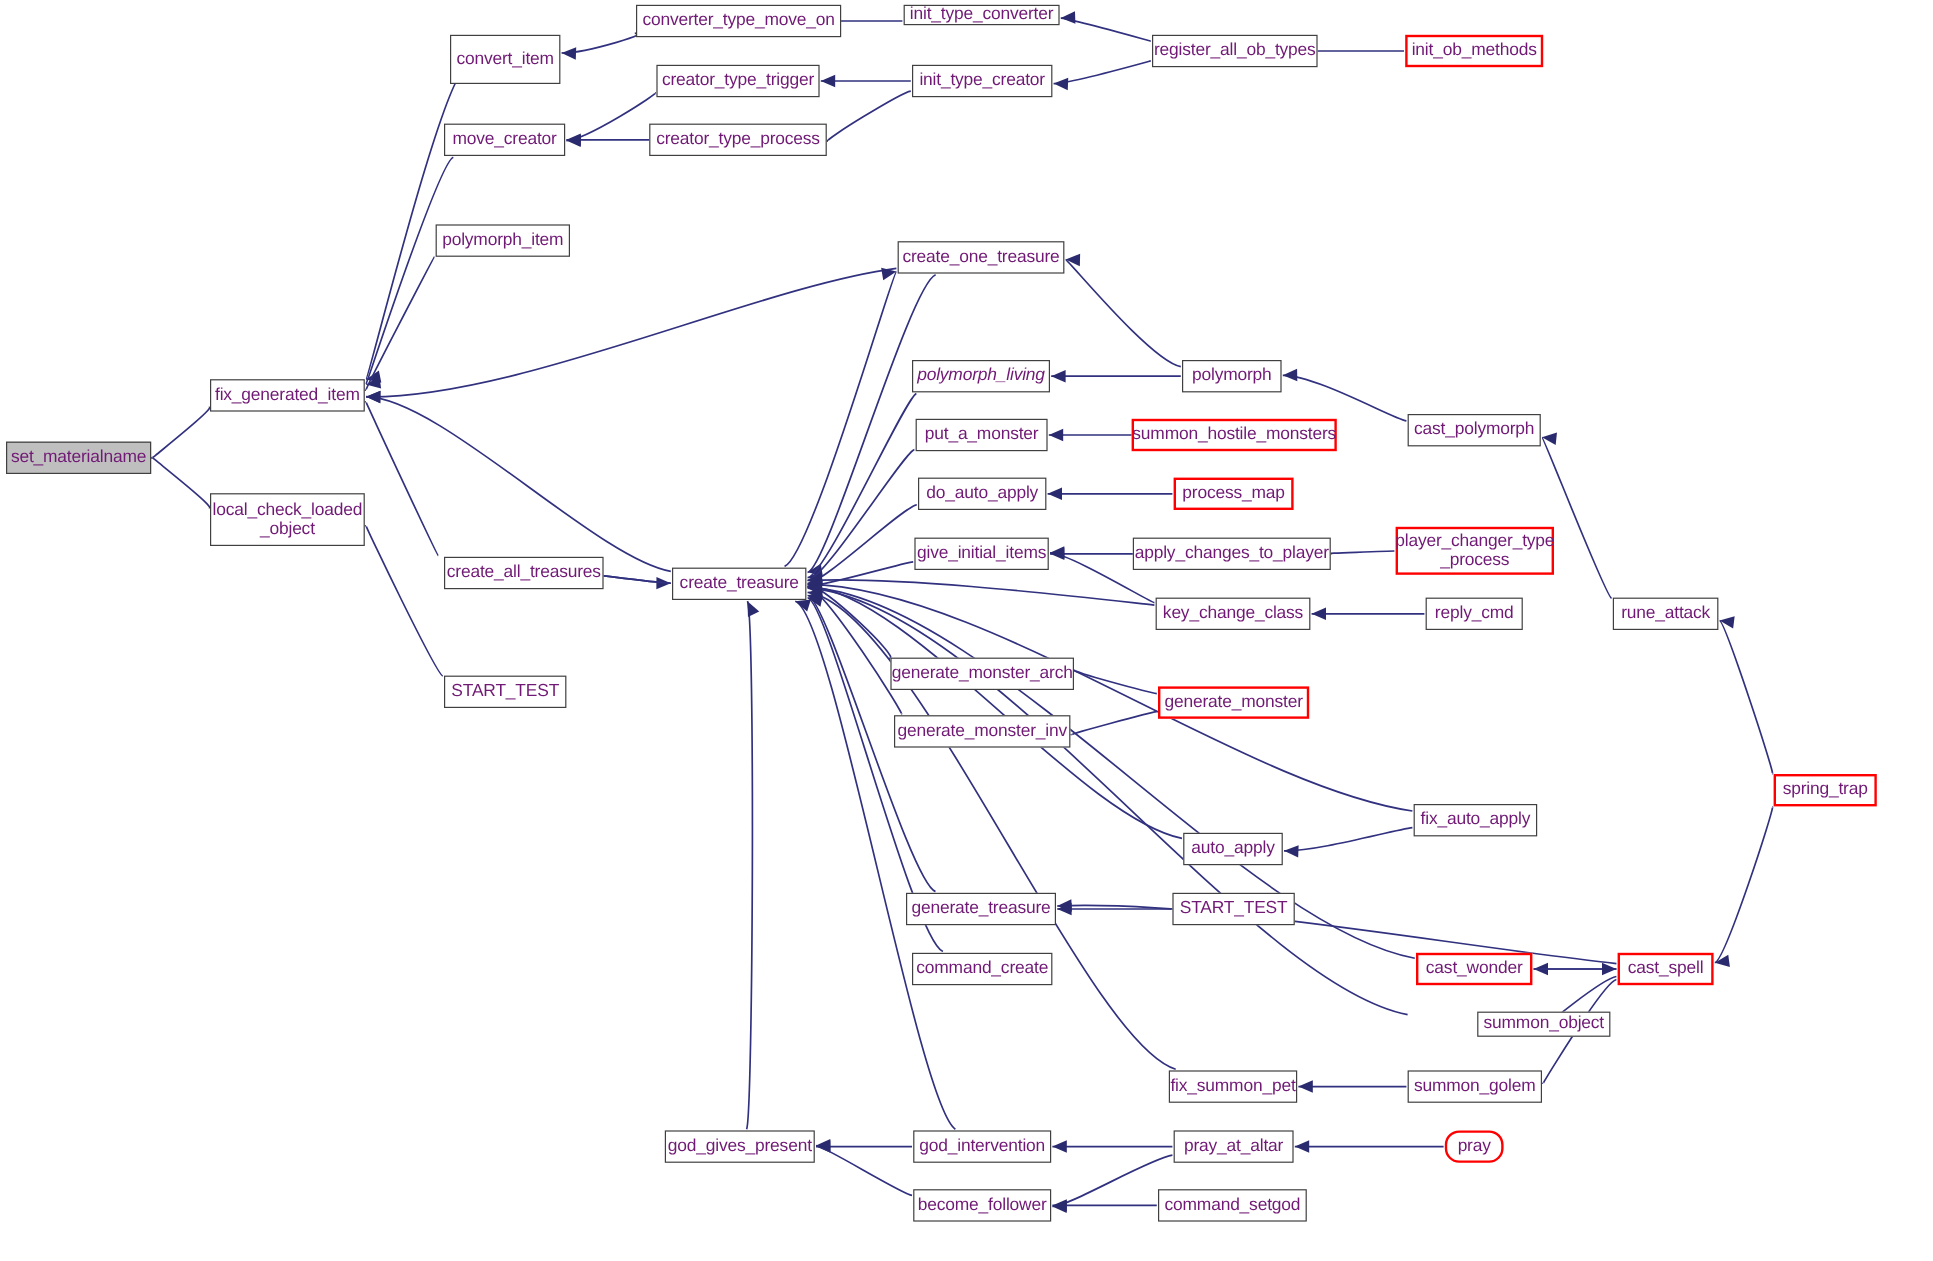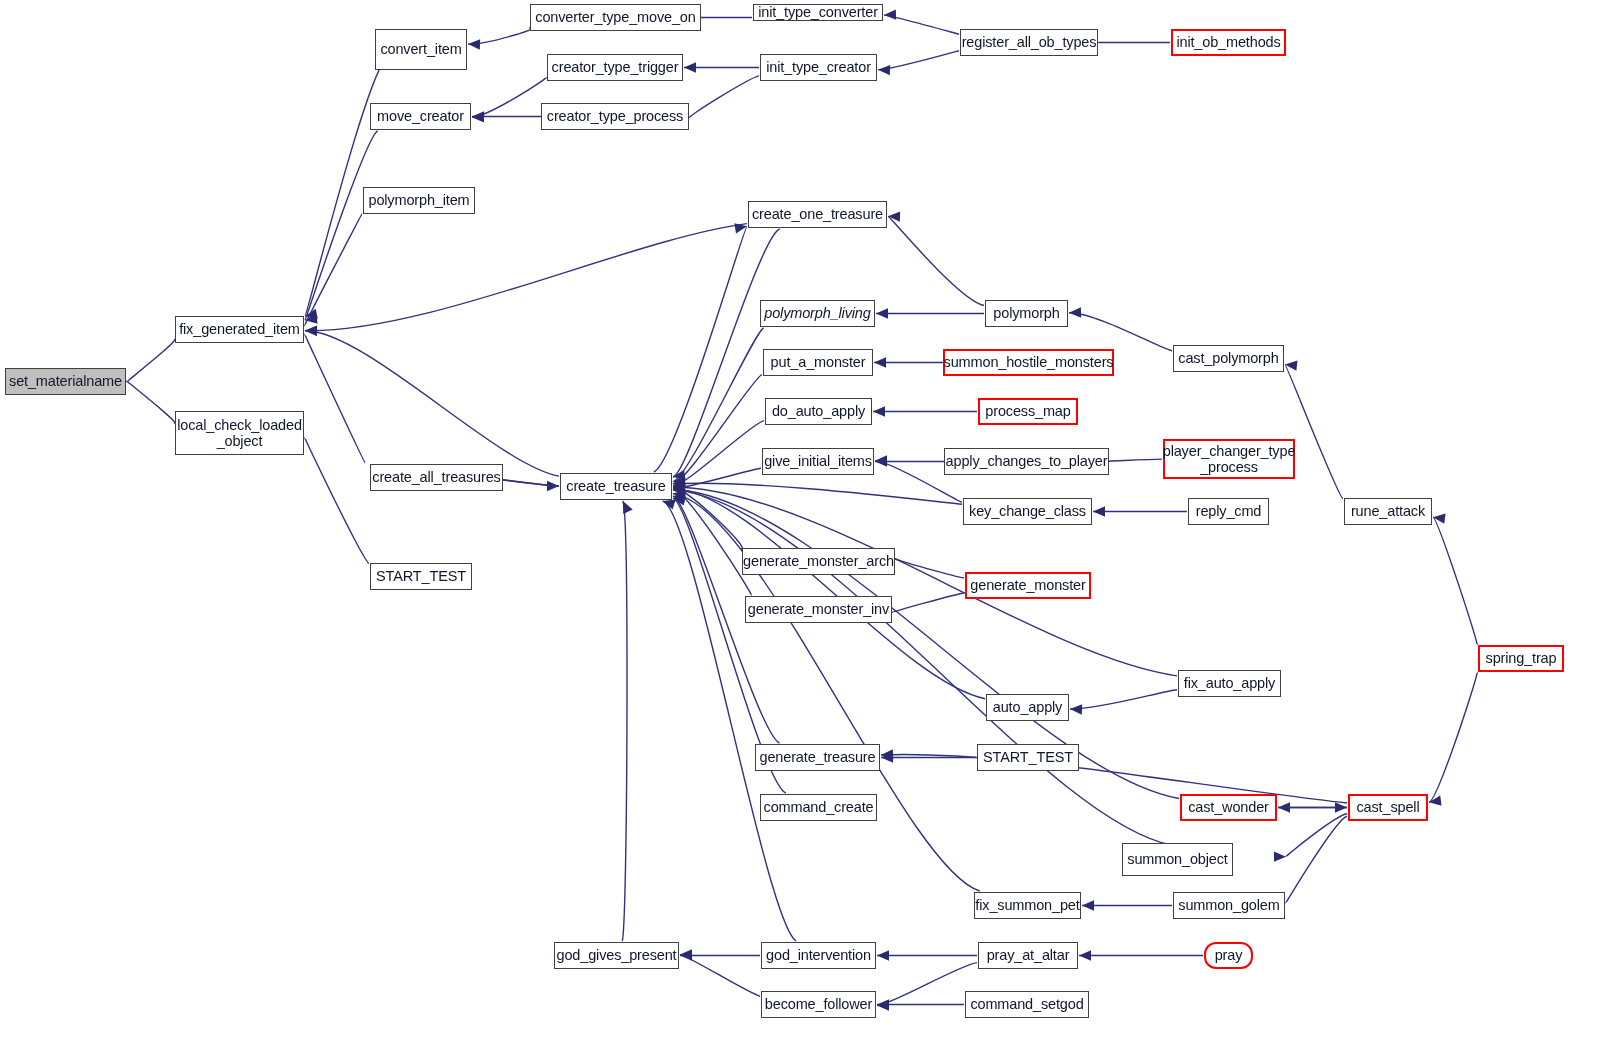--- a/index.html
+++ b/index.html
@@ -32,21 +32,21 @@
   }
   .node {
     position: absolute;
     box-sizing: border-box;
     display: flex;
     align-items: center;
     justify-content: center;
     text-align: center;
     background: #ffffff;
     border: 1px solid #404040;
-    color: #0f172a;
+    color: #701a75;
     font-size: 14.5px;
     line-height: 1.12;
     letter-spacing: -0.15px;
     white-space: pre-line;
     cursor: pointer;
   }
   .node.red {
     border: 2px solid #ff0000;
   }
   .node.highlight {
@@ -229,21 +229,21 @@
       <div class="node red" style="left: 965px; top: 572px; width: 126px; height: 27px;">generate_monster</div>
       <div class="node" style="left: 745px; top: 596px; width: 147px; height: 27px;">generate_monster_inv</div>
       <div class="node red" style="left: 1478px; top: 645px; width: 86px; height: 27px;">spring_trap</div>
       <div class="node" style="left: 1178px; top: 670px; width: 103px; height: 27px;">fix_auto_apply</div>
       <div class="node" style="left: 986px; top: 694px; width: 83px; height: 27px;">auto_apply</div>
       <div class="node" style="left: 755px; top: 744px; width: 125px; height: 27px;">generate_treasure</div>
       <div class="node" style="left: 977px; top: 744px; width: 102px; height: 27px;">START_TEST</div>
       <div class="node red" style="left: 1180px; top: 794px; width: 97px; height: 27px;">cast_wonder</div>
       <div class="node red" style="left: 1348px; top: 794px; width: 80px; height: 27px;">cast_spell</div>
       <div class="node" style="left: 760px; top: 794px; width: 117px; height: 27px;">command_create</div>
-      <div class="node" style="left: 1122px; top: 843px; width: 111px; height: 33px;">summon_object</div>
+      <div class="node" style="left: 1231px; top: 843px; width: 111px; height: 21px;">summon_object</div>
       <div class="node" style="left: 974px; top: 892px; width: 107px; height: 27px;">fix_summon_pet</div>
       <div class="node" style="left: 1173px; top: 892px; width: 112px; height: 27px;">summon_golem</div>
       <div class="node" style="left: 554px; top: 942px; width: 125px; height: 27px;">god_gives_present</div>
       <div class="node" style="left: 761px; top: 942px; width: 115px; height: 27px;">god_intervention</div>
       <div class="node" style="left: 978px; top: 942px; width: 100px; height: 27px;">pray_at_altar</div>
       <div class="node red" style="left: 1204px; top: 942px; width: 49px; height: 27px; border-radius: 12px;">pray</div>
       <div class="node" style="left: 761px; top: 991px; width: 115px; height: 27px;">become_follower</div>
       <div class="node" style="left: 965px; top: 991px; width: 124px; height: 27px;">command_setgod</div>
     </div>
 </div>

